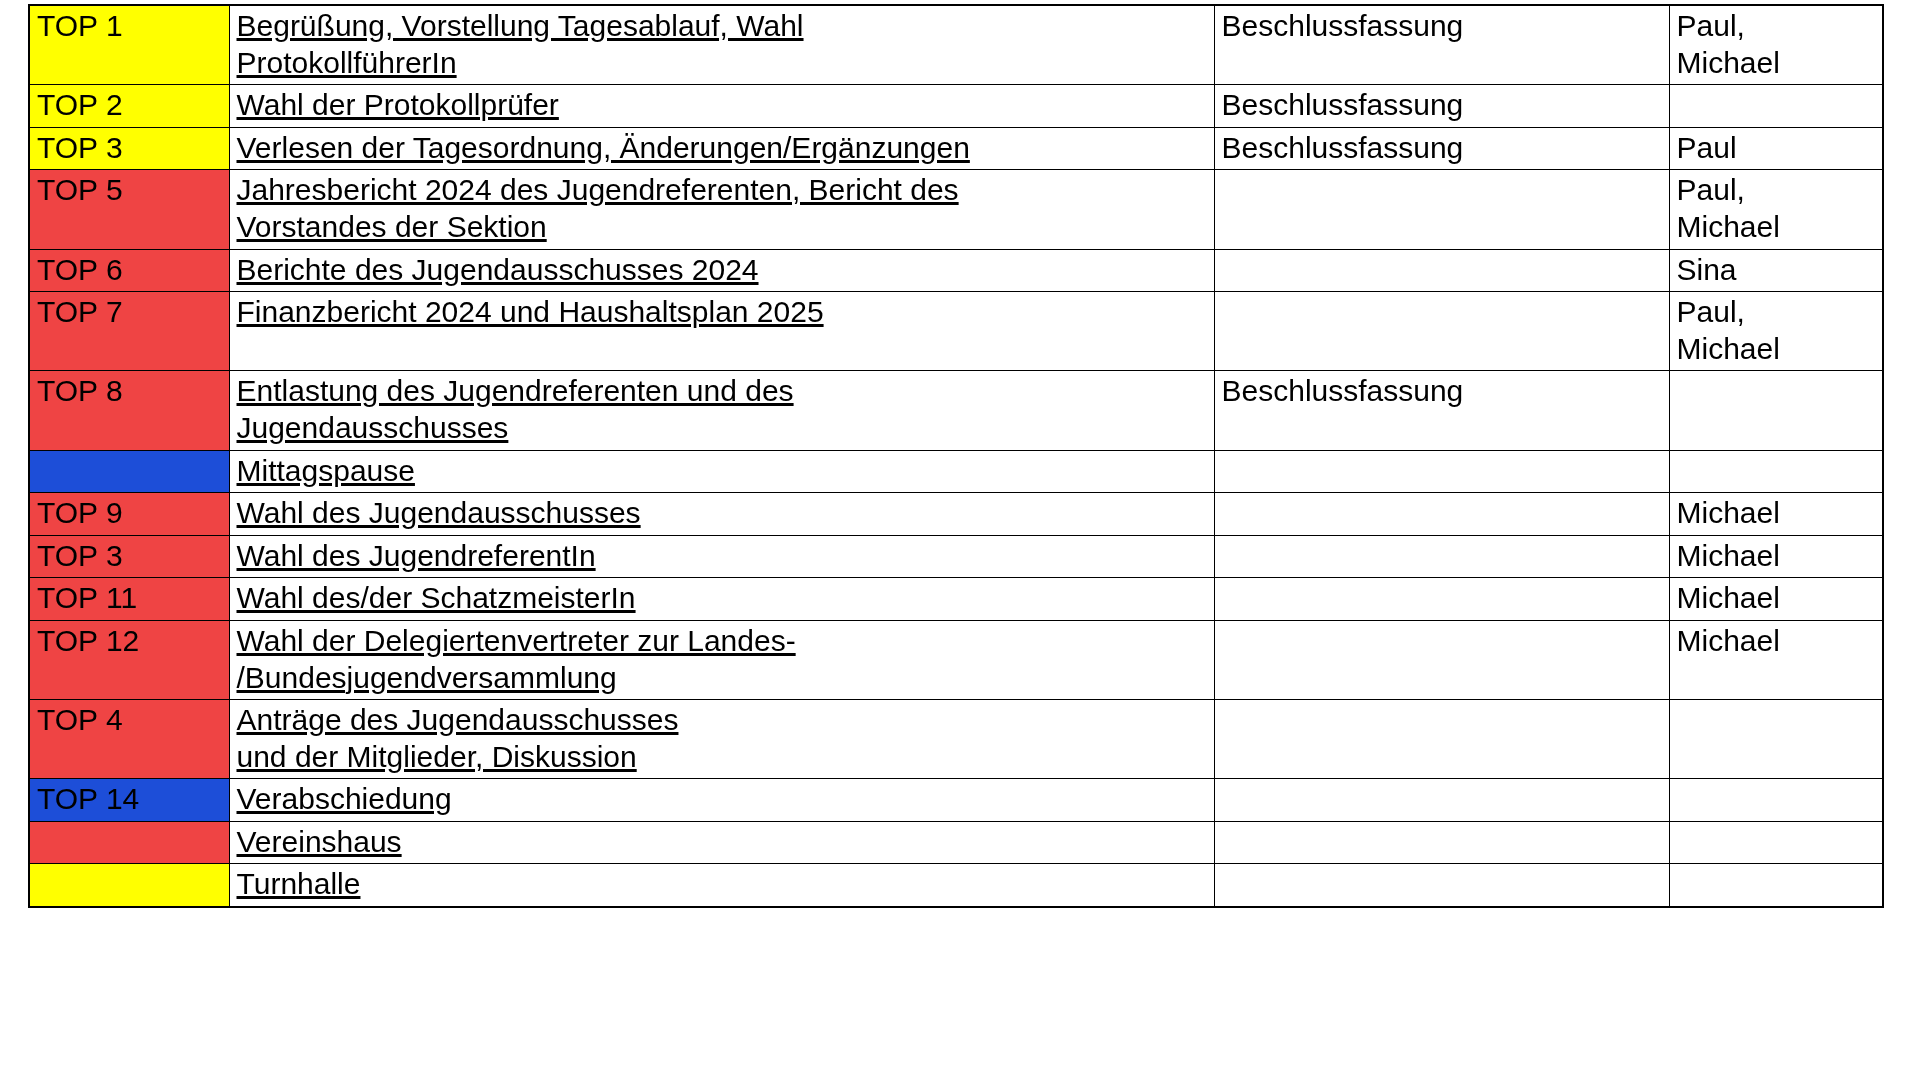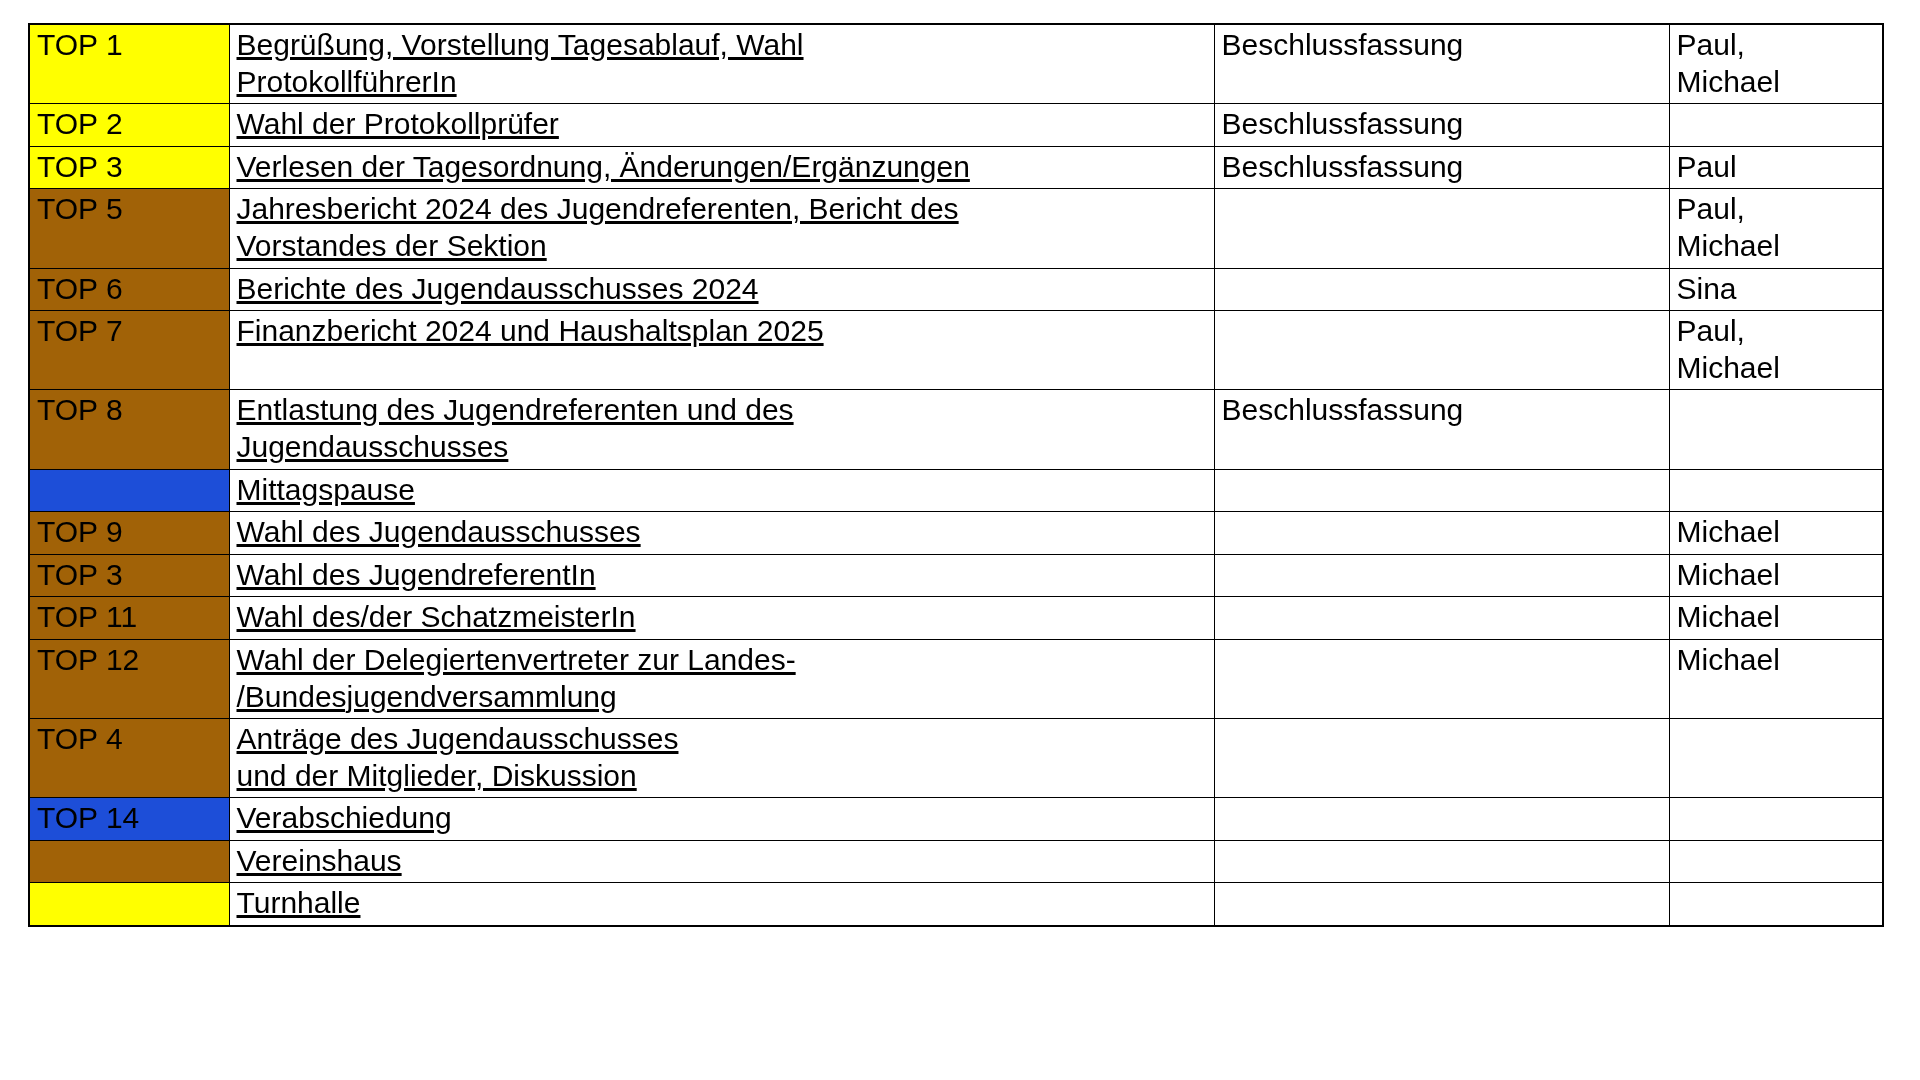--- a/index.html
+++ b/index.html
@@ -10,21 +10,20 @@
   body {
     width: 1920px;
     height: 1080px;
     font-family: "Liberation Sans", sans-serif;
     color: #000000;
     overflow: hidden;
   }
   #agenda-wrap {
     padding: 4px 0 0 28px;
     box-sizing: border-box;
-    margin-top: 19px;
   }
   table.agenda {
     border-collapse: collapse;
     table-layout: fixed;
     width: 1854px;
     border: 2px solid #000;
   }
   table.agenda td {
     border: 1.5px solid #000;
     padding: 2px 7px 3px 7px;
@@ -40,21 +39,21 @@
   col.c-who   { width: 214px; }
 
   td.top-cell {
     padding-left: 12px;
   }
   td.desc-cell {
     padding-left: 12px;
     text-decoration: underline;
   }
   .bg-yellow { background: #ffff00; }
-  .bg-green  { background: #a16207; }
+  .bg-green  { background: #ef4444; }
   .bg-white  { background: #1d4ed8; }
 </style>
 </head>
 <body>
 
 <div id="agenda-wrap">
   <table class="agenda">
     <colgroup>
       <col class="c-top">
       <col class="c-desc">

